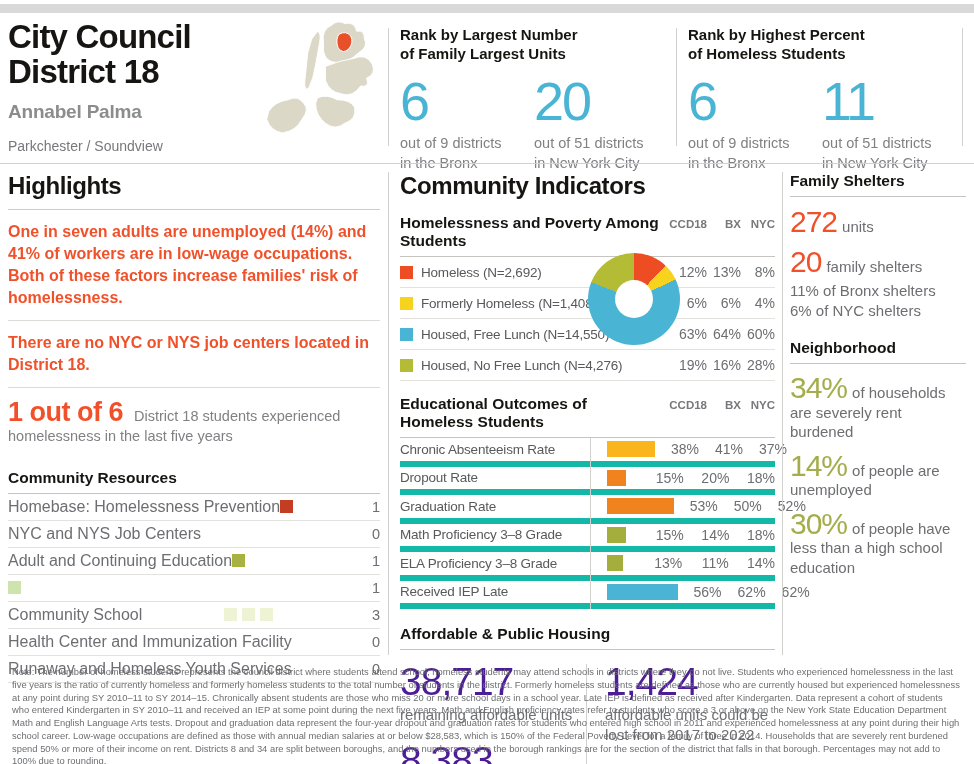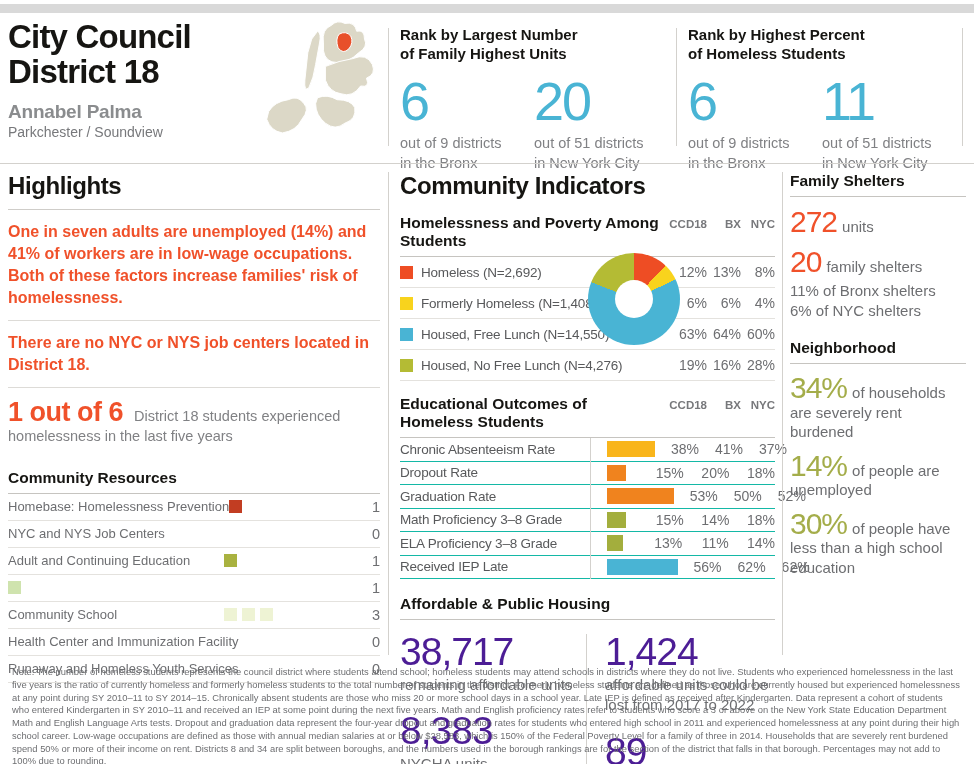--- a/index.html
+++ b/index.html
@@ -7,21 +7,21 @@
         font-family:"Liberation Sans",sans-serif;color:#1d1d1b;}
   .topbar{position:absolute;left:0;top:4px;width:974px;height:9px;}
   .vr{position:absolute;width:1px;background:#d3d1cd;}
 
   
   .header{position:absolute;left:8px;top:14px;width:958px;height:148px;}
   .title-block{position:absolute;left:0;top:6px;width:250px;}
   .page-title{margin:0;font-size:33px;line-height:1.06;font-weight:800;letter-spacing:-0.8px;color:#161512;}
   .page-title span{display:block;}
   .member{margin-top:11px;font-size:19px;font-weight:700;color:#8a8c8e;letter-spacing:-0.2px;}
-  .neigh{margin-top:1px;font-size:14px;color:#77787b;}
+  .neigh{margin-top:15px;font-size:14px;color:#77787b;}
   .map{position:absolute;left:247px;top:2px;}
   .rank{position:absolute;top:12px;width:268px;}
   .rank-title{margin:0;font-size:15px;font-weight:700;line-height:1.25;color:#161512;}
   .rank-stats{display:flex;margin-top:12px;}
   .rank-stat{width:134px;}
   .rank-value{font-size:54px;line-height:0.95;letter-spacing:-2px;color:#49b4d4;}
   .rank-caption{margin-top:6px;font-size:14.5px;line-height:1.4;color:#808184;}
   .header-rule{position:absolute;left:0;top:163px;width:974px;height:1px;background:#d3d1cd;}
 
   
@@ -36,41 +36,41 @@
 
   
   .hl-p{margin:0;font-size:16px;font-weight:700;line-height:22px;color:#f0512a;}
   .hl-hr{border:none;border-top:1px solid #dddbd7;margin:11px 0;}
   .hl-stat{margin:0;font-size:14.5px;line-height:1.4;color:#808184;}
   .hl-stat .big{font-size:27px;font-weight:800;color:#f0512a;letter-spacing:-0.5px;margin-right:7px;line-height:1;}
 
   
   .resources{margin-top:22px;}
   .res-row{display:flex;align-items:center;height:26px;border-bottom:1px solid #e4e2de;}
-  .res-label{flex:0 0 216px;font-size:13px;color:#6d6e71;white-space:nowrap;}
+  .res-label{flex:0 0 216px;font-size:16px;color:#6d6e71;white-space:nowrap;}
   .res-dots{flex:1;display:flex;gap:5px;}
   .res-square{width:13px;height:13px;display:inline-block;}
   .res-count{width:30px;text-align:right;font-size:14.5px;color:#6d6e71;}
 
   
   .tbl-head{display:flex;align-items:baseline;margin-top:14px;padding-bottom:6px;border-bottom:1px solid #c6c4c0;}
   .tbl-title{flex:1;font-size:15.5px;font-weight:700;color:#161512;}
   .col-h{width:48px;text-align:right;font-size:11.5px;font-weight:700;color:#77787b;}
   .col-h.sm{width:34px;}
   .p-rows{position:relative;}
   .p-row{display:flex;align-items:center;height:30px;border-bottom:1px solid #e4e2de;}
   .legend-sq{width:13px;height:13px;margin-right:8px;flex:0 0 13px;}
   .p-label{flex:1;font-size:13.5px;color:#58595b;letter-spacing:-0.2px;white-space:nowrap;}
   .cell{width:48px;text-align:right;font-size:14px;color:#6d6e71;}
   .cell.sm{width:34px;}
   .donut{position:absolute;left:188px;top:-4px;width:92px;height:92px;border-radius:50%;z-index:5;}
   .donut .hole{position:absolute;inset:27px;background:#fff;border-radius:50%;}
   .o-rows{position:relative;}
   .o-axis{position:absolute;left:190px;top:0;bottom:0;width:1px;background:#d3d1cd;}
-  .o-row{display:flex;align-items:center;height:22.5px;border-bottom:1px solid #14b8a6;gap:16px;}
+  .o-row{display:flex;align-items:center;height:22.5px;border-bottom:6px solid #14b8a6;gap:16px;}
   .o-label{flex:0 0 191px;font-size:13.5px;color:#58595b;letter-spacing:-0.2px;white-space:nowrap;}
   .bar-zone{flex:1;}
   .bar{display:block;height:16px;}
 
   
   .housing{margin-top:16px;}
   .housing-grid{position:relative;display:flex;margin-top:12px;}
   .h-col{width:182px;}
   .h-col2{width:168px;margin-left:23px;}
   .h-divider{position:absolute;left:186px;top:2px;bottom:6px;width:1px;background:#d3d1cd;}
@@ -114,21 +114,21 @@
       <path d="M72,50 Q86,44 100,42 Q114,36 120,48 Q124,58 114,62 Q118,72 108,70 Q100,82 88,78 Q76,76 72,64 Z" stroke="#fff" stroke-width="1" style="fill: rgb(220, 216, 199);"></path>
       <path d="M64,82 Q74,78 84,84 Q98,84 102,92 Q104,104 92,108 Q82,116 72,108 Q62,100 62,88 Z" stroke="#fff" stroke-width="1" style="fill: rgb(220, 216, 199);"></path>
       <path d="M86,17 Q93,13 98,19 Q101,26 96,32 Q90,38 85,31 Q82,22 86,17 Z" stroke="#fff" stroke-width="1" style="fill: rgb(232, 80, 42);"></path>
     </svg>
 
     <div class="vr" style="left:380px;top:14px;height:118px;"></div>
 
     <section class="rank" style="left:392px;">
       <h3 class="rank-title">
         <span>Rank by Largest Number</span><br>
-        <span>of Family Highest Units</span>
+        <span>of Family Largest Units</span>
       </h3>
       <div class="rank-stats">
         <div class="rank-stat">
           <div class="rank-value">6</div>
           <div class="rank-caption">
             <span>out of 9 districts</span><br>
             <span>in the Bronx</span>
           </div>
         </div>
         <div class="rank-stat">

